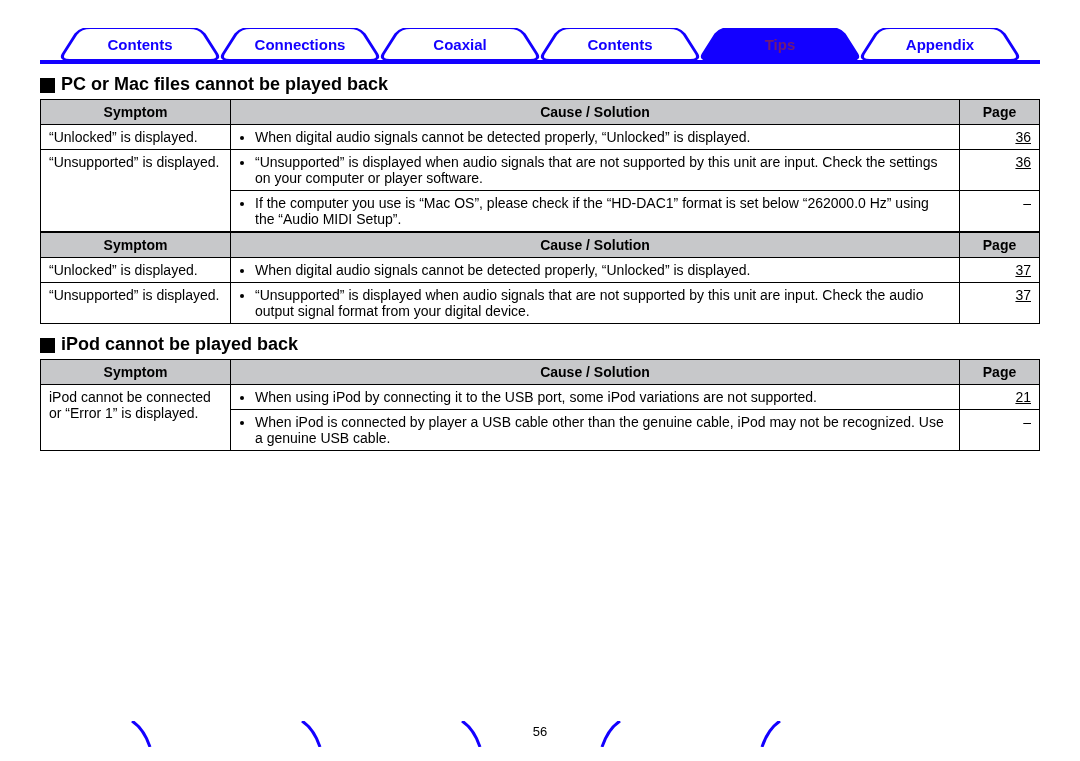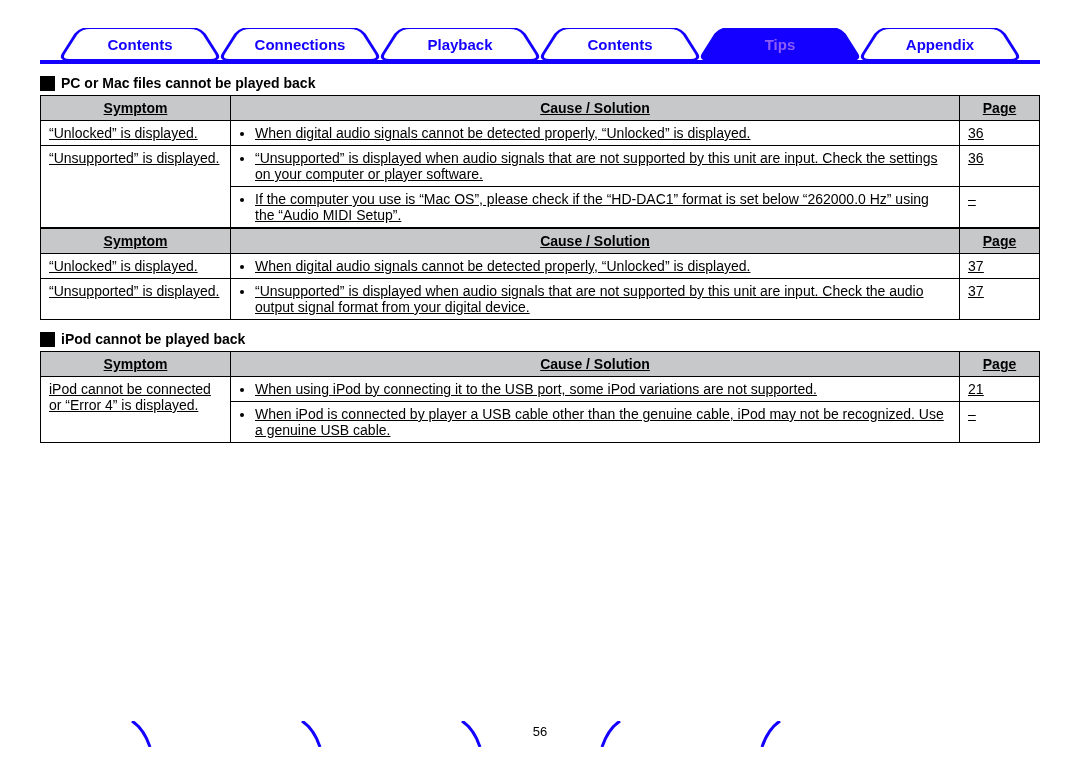--- a/index.html
+++ b/index.html
@@ -39,50 +39,49 @@
     display: flex;
     align-items: center;
     justify-content: center;
     color: #1300ff;
     font-weight: bold;
     font-size: 15px;
     cursor: pointer;
   }
   .tab svg { position: absolute; inset: 0; width: 100%; height: 100%; }
   .tab span { position: relative; z-index: 2; }
-  .tab.active { color: #8b5cf6; }
+  .tab.active { color: #701a75; }
   .section-title {
     font-weight: bold;
-    font-size: 14px;
+    font-size: 18px;
     margin: 10px 0 4px 0;
     display: flex;
     align-items: center;
     gap: 6px;
   }
   .section-title .sq { width: 15px; height: 15px; background: #000; display: inline-block; margin-top: 2px; }
   table.trouble {
     width: 100%;
     border-collapse: collapse;
     table-layout: fixed;
-    text-decoration: underline;
   }
   table.trouble th, table.trouble td {
     border: 1px solid #000;
     padding: 4px 8px;
     vertical-align: top;
     font-size: 14px;
   }
   table.trouble th {
     background: #c7c8ca;
     font-weight: bold;
     text-align: center;
   }
   table.trouble col.sym { width: 190px; }
   table.trouble col.page { width: 80px; }
-  td.page-cell { text-align: left; }
+  td.page-cell { text-align: right; }
   td.page-cell .pageref { text-decoration: underline; cursor: pointer; }
   ul.sol { margin: 0; padding-left: 16px; }
   ul.sol li { margin: 0; }
   .page-number {
     position: absolute;
     left: 0; right: 0; bottom: 22px;
     text-align: center;
     font-size: 13px;
   }
   .bottom-ornaments {
@@ -112,21 +111,21 @@
       <div class="tab">
         <svg viewBox="0 0 100 32" preserveAspectRatio="none">
             <path d="M6 32 Q0 32 2 26 L10 6 Q13 0 19 0 L81 0 Q87 0 90 6 L98 26 Q100 32 94 32 Z" fill="none" stroke="#1300ff" stroke-width="2"></path>
           </svg>
         <span>Connections</span>
       </div>
       <div class="tab">
         <svg viewBox="0 0 100 32" preserveAspectRatio="none">
             <path d="M6 32 Q0 32 2 26 L10 6 Q13 0 19 0 L81 0 Q87 0 90 6 L98 26 Q100 32 94 32 Z" fill="none" stroke="#1300ff" stroke-width="2"></path>
           </svg>
-        <span>Playback</span>
+        <span>Coaxial</span>
       </div>
       <div class="tab">
         <svg viewBox="0 0 100 32" preserveAspectRatio="none">
             <path d="M6 32 Q0 32 2 26 L10 6 Q13 0 19 0 L81 0 Q87 0 90 6 L98 26 Q100 32 94 32 Z" fill="none" stroke="#1300ff" stroke-width="2"></path>
           </svg>
         <span>Contents</span>
       </div>
       <div class="tab active">
         <svg viewBox="0 0 100 32" preserveAspectRatio="none">
             <path d="M6 32 Q0 32 2 26 L10 6 Q13 0 19 0 L81 0 Q87 0 90 6 L98 26 Q100 32 94 32 Z" fill="#1300ff" stroke="#1300ff" stroke-width="2"></path>
@@ -236,21 +235,21 @@
       </colgroup>
     <thead>
       <tr>
         <th>Symptom</th>
         <th>Cause / Solution</th>
         <th>Page</th>
       </tr>
     </thead>
     <tbody>
       <tr>
-        <td rowspan="2">iPod cannot be connected or “Error 4” is displayed.</td>
+        <td rowspan="2">iPod cannot be connected or “Error 1” is displayed.</td>
         <td>
             <ul class="sol">
               <li>When using iPod by connecting it to the USB port, some iPod variations are not supported.</li>
             </ul>
           </td>
         <td class="page-cell"><span class="pageref">21</span></td>
       </tr>
       <tr>
         <td>
             <ul class="sol">

